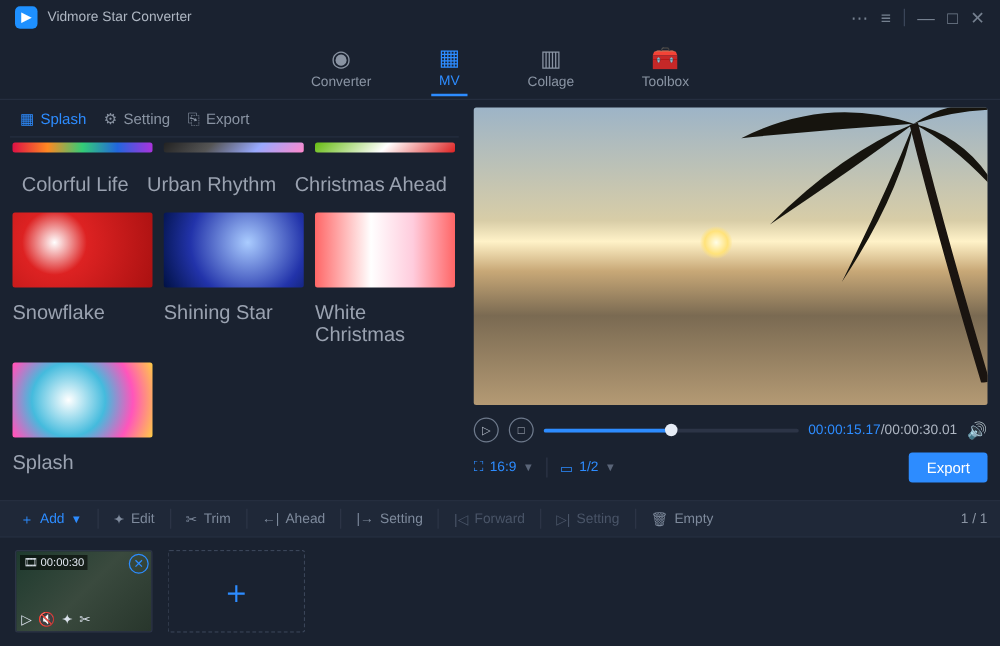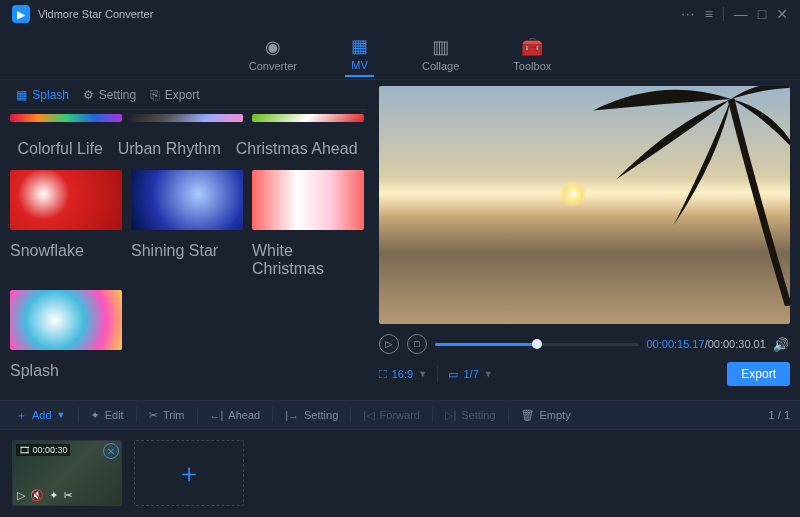--- a/index.html
+++ b/index.html
@@ -184,21 +184,21 @@
     </div>
     <div class="opts-row">
       <div class="opt">
         <span>⛶</span>
         <span>16:9</span>
         <span class="caret">▼</span>
       </div>
       <div class="divider-v"></div>
       <div class="opt">
         <span>▭</span>
-        <span>1/7</span>
+        <span>1/2</span>
         <span class="caret">▼</span>
       </div>
       <div class="export-btn">Export</div>
     </div>
   </div>
 </div>
 
 <div class="toolbar">
   <div class="tool primary">
       <span>＋</span>

